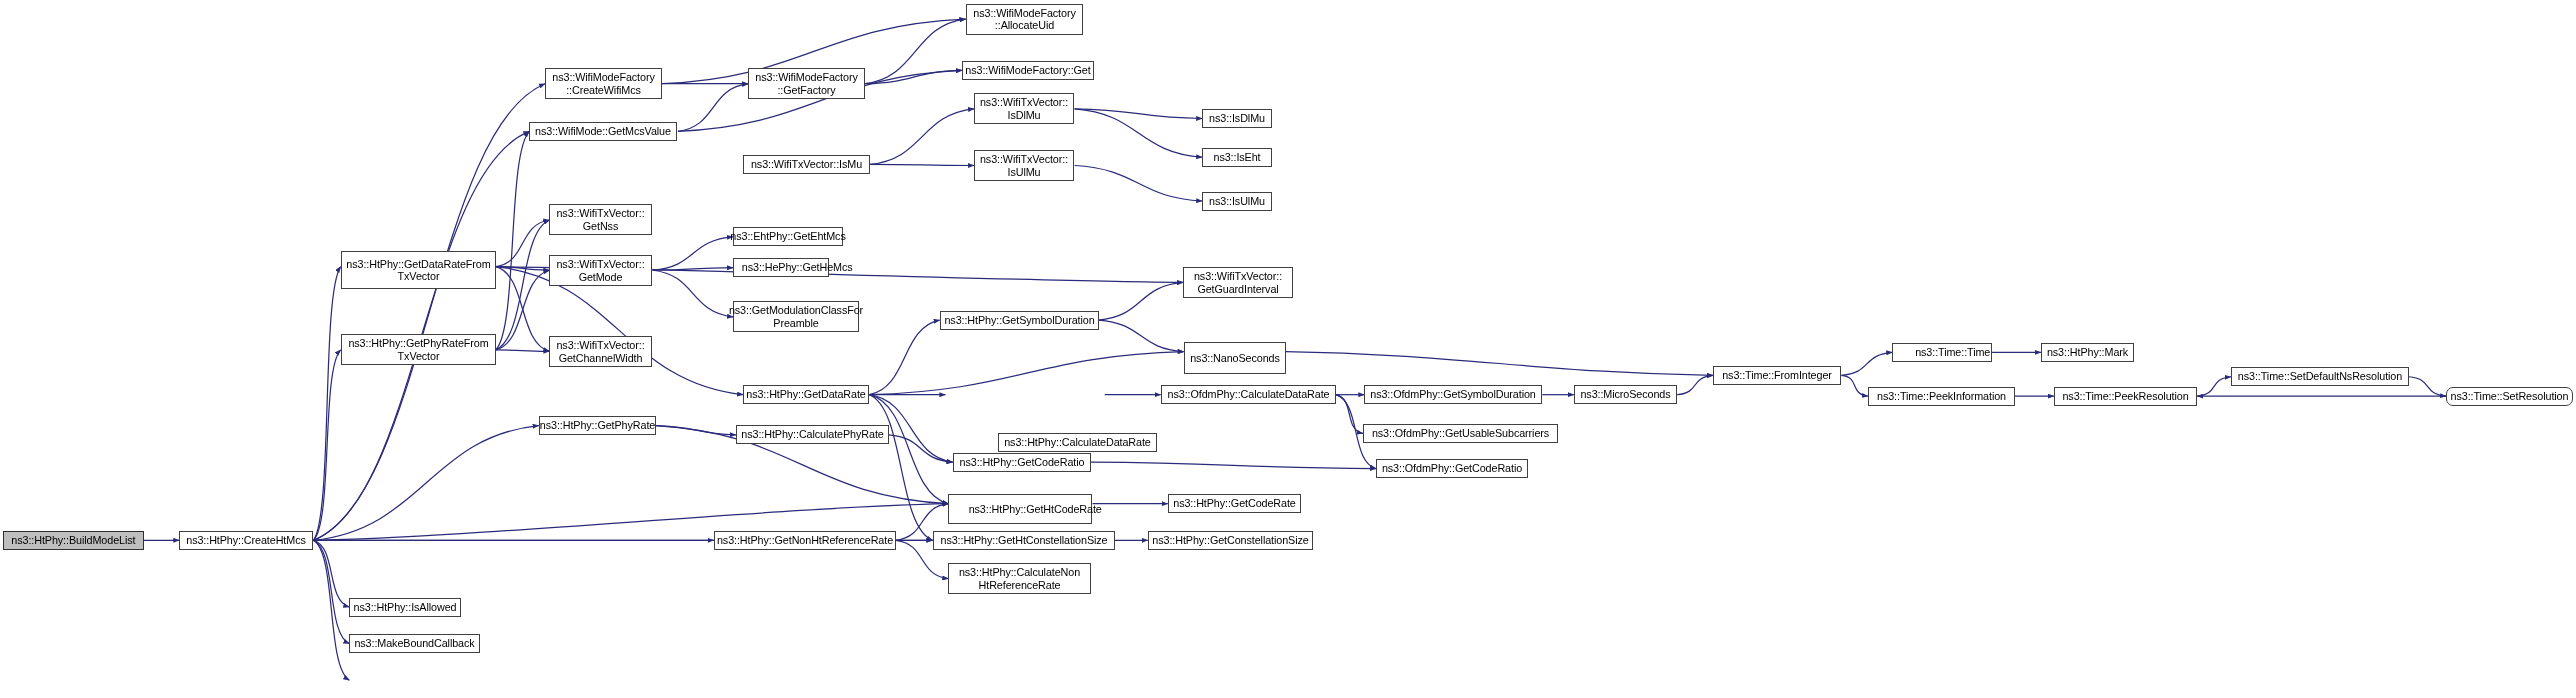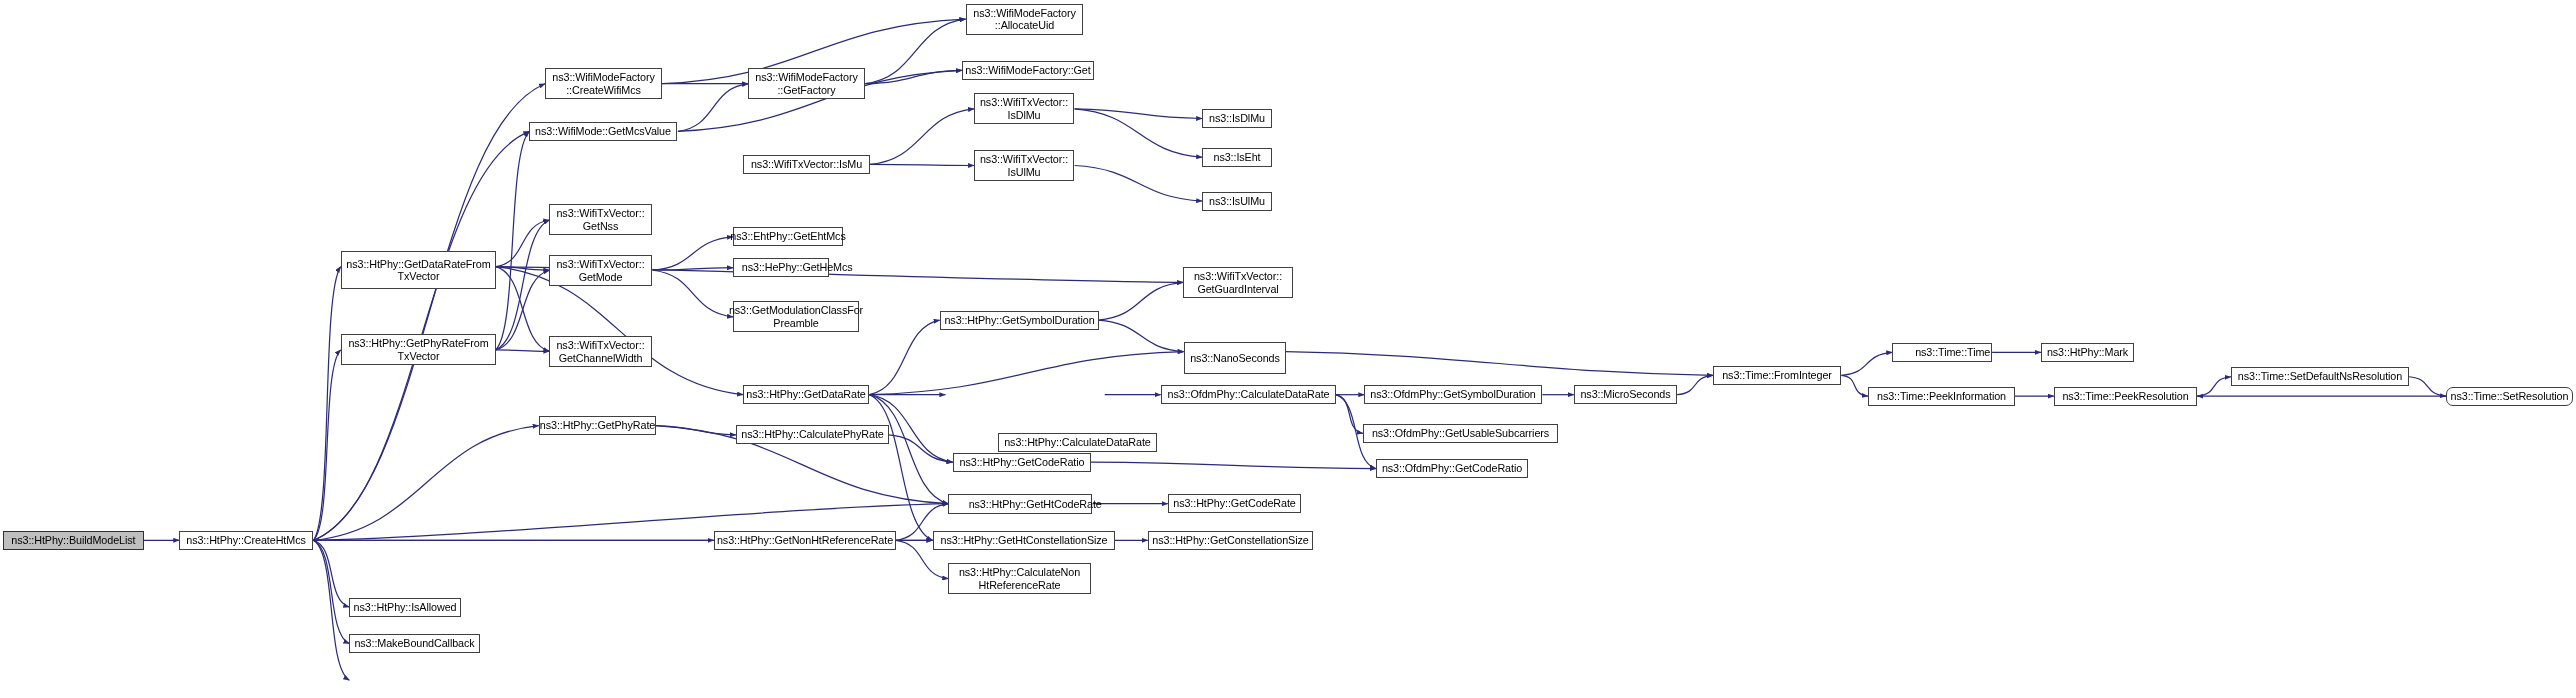--- a/index.html
+++ b/index.html
@@ -174,21 +174,21 @@
       <div class="node" style="left: 1892px; top: 343px; width: 100px; height: 18.7px; padding-left: 25px;">ns3::Time::Time</div>
       <div class="node" style="left: 2041px; top: 343px; width: 93px; height: 18.7px;">ns3::HtPhy::Mark</div>
       <div class="node" style="left: 1868px; top: 387px; width: 147px; height: 18.7px;">ns3::Time::PeekInformation</div>
       <div class="node" style="left: 2054px; top: 387px; width: 143px; height: 18.7px;">ns3::Time::PeekResolution</div>
       <div class="node" style="left: 2231px; top: 367px; width: 178px; height: 18.7px;">ns3::Time::SetDefaultNsResolution</div>
       <div class="node" style="left: 2446px; top: 387px; width: 127px; height: 18.7px; border-radius: 7px;">ns3::Time::SetResolution</div>
       <div class="node" style="left: 1363px; top: 424px; width: 195px; height: 18.7px;">ns3::OfdmPhy::GetUsableSubcarriers</div>
       <div class="node" style="left: 1376px; top: 459px; width: 152px; height: 18.7px;">ns3::OfdmPhy::GetCodeRatio</div>
       <div class="node" style="left: 953px; top: 453px; width: 138px; height: 18.7px;">ns3::HtPhy::GetCodeRatio</div>
       <div class="node" style="left: 736px; top: 425px; width: 153px; height: 18.7px;">ns3::HtPhy::CalculatePhyRate</div>
-      <div class="node" style="left: 948px; top: 494px; width: 144px; height: 20px; padding-left: 34px;">ns3::HtPhy::GetHtCodeRate</div>
+      <div class="node" style="left: 948px; top: 494px; width: 144px; height: 30px; padding-left: 34px;">ns3::HtPhy::GetHtCodeRate</div>
       <div class="node" style="left: 1168px; top: 494px; width: 133px; height: 18.7px;">ns3::HtPhy::GetCodeRate</div>
       <div class="node" style="left: 714px; top: 531px; width: 182px; height: 18.7px;">ns3::HtPhy::GetNonHtReferenceRate</div>
       <div class="node" style="left: 933px; top: 531px; width: 182px; height: 18.7px;">ns3::HtPhy::GetHtConstellationSize</div>
       <div class="node" style="left: 1148px; top: 531px; width: 165px; height: 18.7px;">ns3::HtPhy::GetConstellationSize</div>
       <div class="node" style="left: 948px; top: 563px; width: 143px; height: 31px;">ns3::HtPhy::CalculateNon
 HtReferenceRate</div>
     </div>
 </div>
 
 

